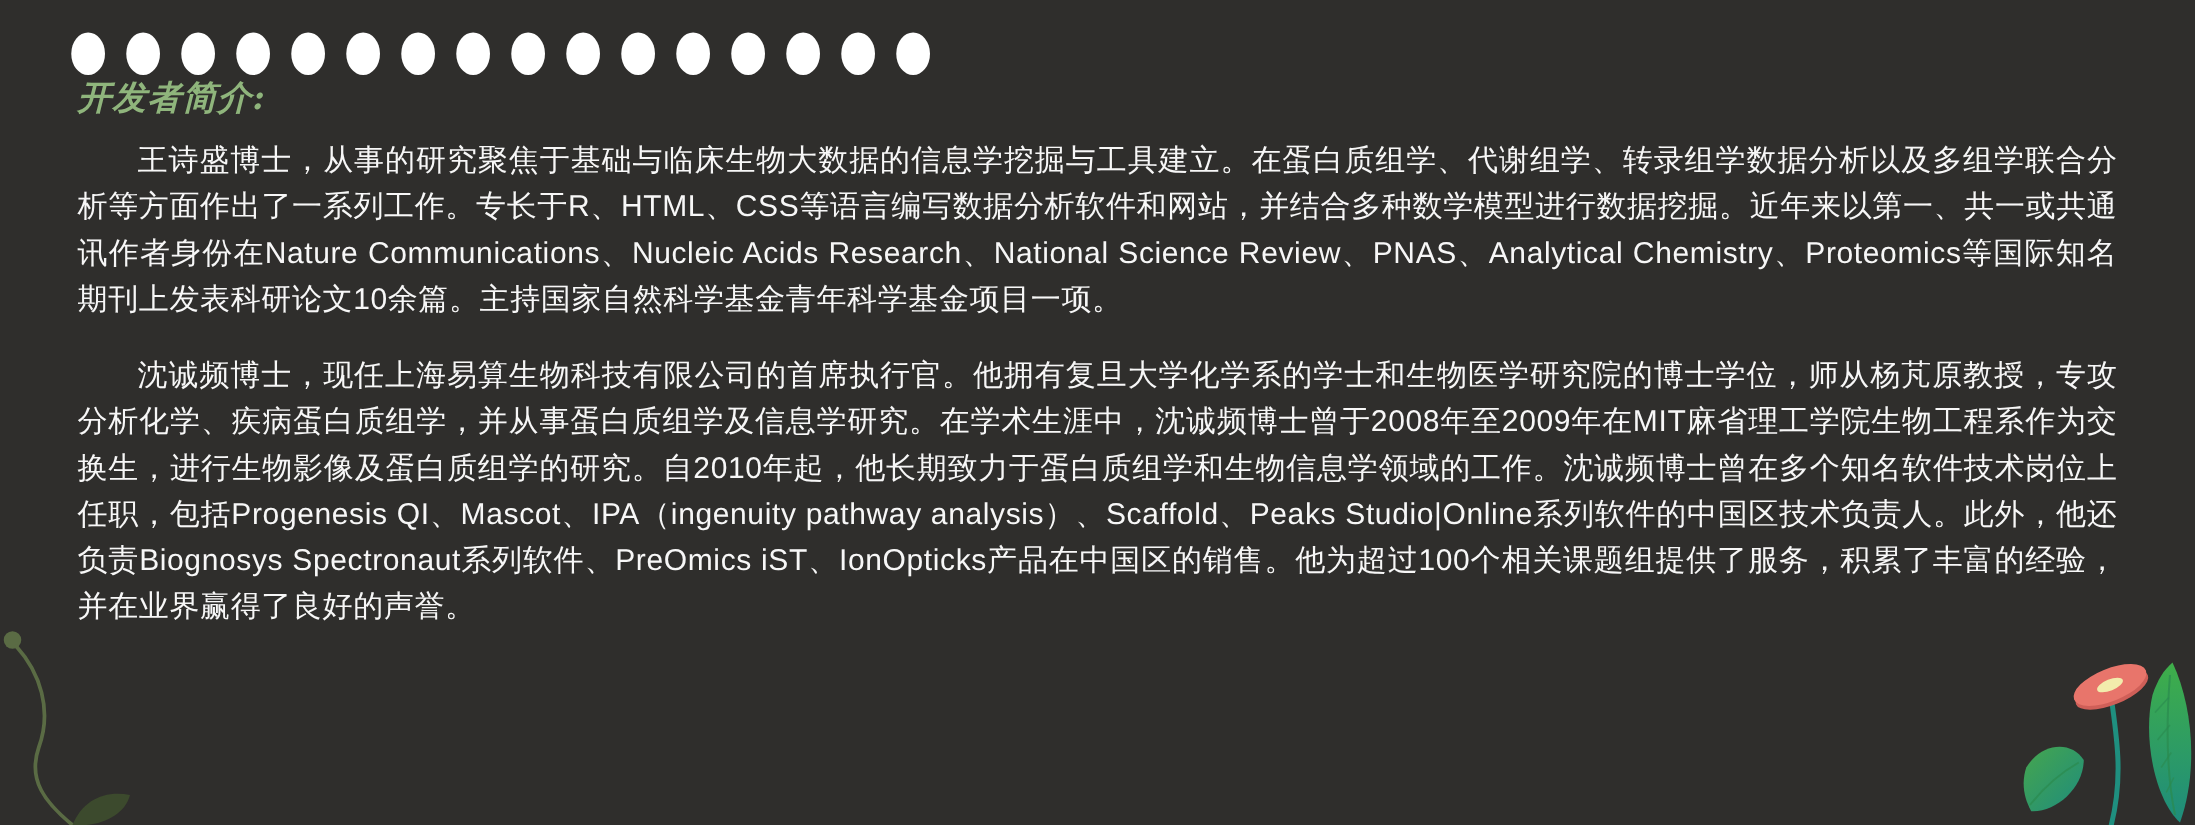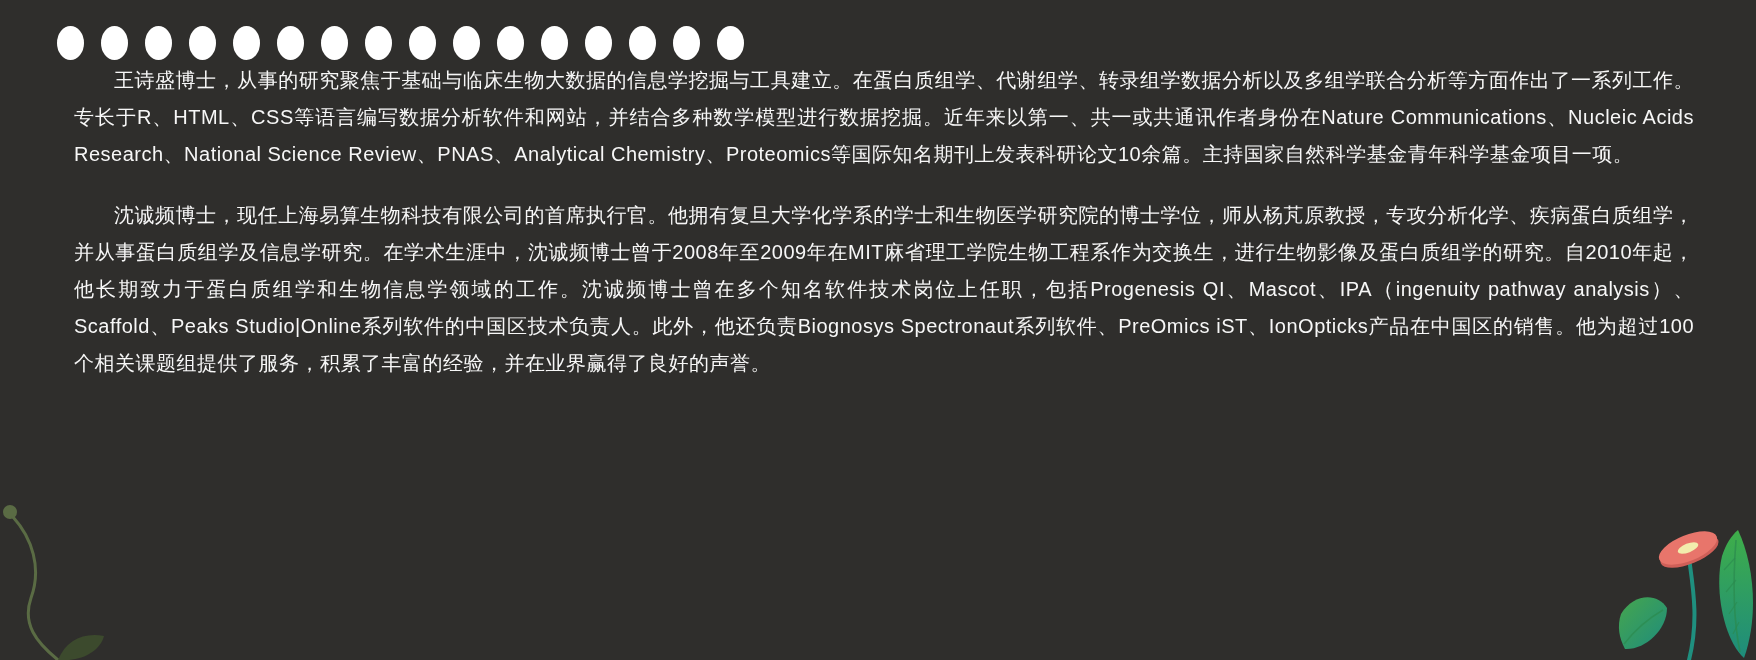--- a/index.html
+++ b/index.html
@@ -21,22 +21,22 @@
   }
   .section-heading{
     margin:0 0 14px 0;
     font-family:"DejaVu Serif","Liberation Serif",serif;
     font-style:italic;font-weight:bold;
     font-size:27px;line-height:34px;
     color:#8fb57c;
     letter-spacing:1px;
   }
   .section-body{
-    margin:0 0 24px 12px;
-    font-size:20px;line-height:37px;
+    margin:0 0 24px 0;
+    font-size:24px;line-height:37px;
     color:#f7f7f7;
     text-align:justify;
     text-indent:2em;
     letter-spacing:0.5px;
   }
   .vine-svg{position:absolute;left:0;bottom:0;width:110px;height:160px;}
   .flower-svg{position:absolute;right:0;bottom:0;width:235px;height:142px;}
 </style>
 </head>
 <body>
@@ -54,20 +54,21 @@
     <div class="hole" style="background: rgb(255, 255, 255);"></div>
     <div class="hole" style="background: rgb(255, 255, 255);"></div>
     <div class="hole" style="background: rgb(255, 255, 255);"></div>
     <div class="hole" style="background: rgb(255, 255, 255);"></div>
     <div class="hole" style="background: rgb(255, 255, 255);"></div>
     <div class="hole" style="background: rgb(255, 255, 255);"></div>
     <div class="hole" style="background: rgb(255, 255, 255);"></div>
   </div>
 
 <div class="content">
+  <h2 class="section-heading">开发者简介:</h2>
   <p class="section-body">王诗盛博士，从事的研究聚焦于基础与临床生物大数据的信息学挖掘与工具建立。在蛋白质组学、代谢组学、转录组学数据分析以及多组学联合分析等方面作出了一系列工作。专长于R、HTML、CSS等语言编写数据分析软件和网站，并结合多种数学模型进行数据挖掘。近年来以第一、共一或共通讯作者身份在Nature Communications、Nucleic Acids Research、National Science Review、PNAS、Analytical Chemistry、Proteomics等国际知名期刊上发表科研论文10余篇。主持国家自然科学基金青年科学基金项目一项。</p>
   <p class="section-body">沈诚频博士，现任上海易算生物科技有限公司的首席执行官。他拥有复旦大学化学系的学士和生物医学研究院的博士学位，师从杨芃原教授，专攻分析化学、疾病蛋白质组学，并从事蛋白质组学及信息学研究。在学术生涯中，沈诚频博士曾于2008年至2009年在MIT麻省理工学院生物工程系作为交换生，进行生物影像及蛋白质组学的研究。自2010年起，他长期致力于蛋白质组学和生物信息学领域的工作。沈诚频博士曾在多个知名软件技术岗位上任职，包括Progenesis QI、Mascot、IPA（ingenuity pathway analysis）、Scaffold、Peaks Studio|Online系列软件的中国区技术负责人。此外，他还负责Biognosys Spectronaut系列软件、PreOmics iST、IonOpticks产品在中国区的销售。他为超过100个相关课题组提供了服务，积累了丰富的经验，并在业界赢得了良好的声誉。</p>
 </div>
 
 <svg class="vine-svg" viewBox="0 0 110 160" aria-hidden="true">
   <circle cx="10" cy="12" r="7" fill="#5a6b44"></circle>
   <path d="M13,17 C32,38 42,68 31,98 C22,124 36,142 58,160" fill="none" stroke="#5a6b44" stroke-width="3" stroke-linecap="round"></path>
   <path d="M58,160 C66,140 84,132 104,136 C100,152 80,162 58,160 Z" fill="#3c4a2d"></path>
 </svg>
 

